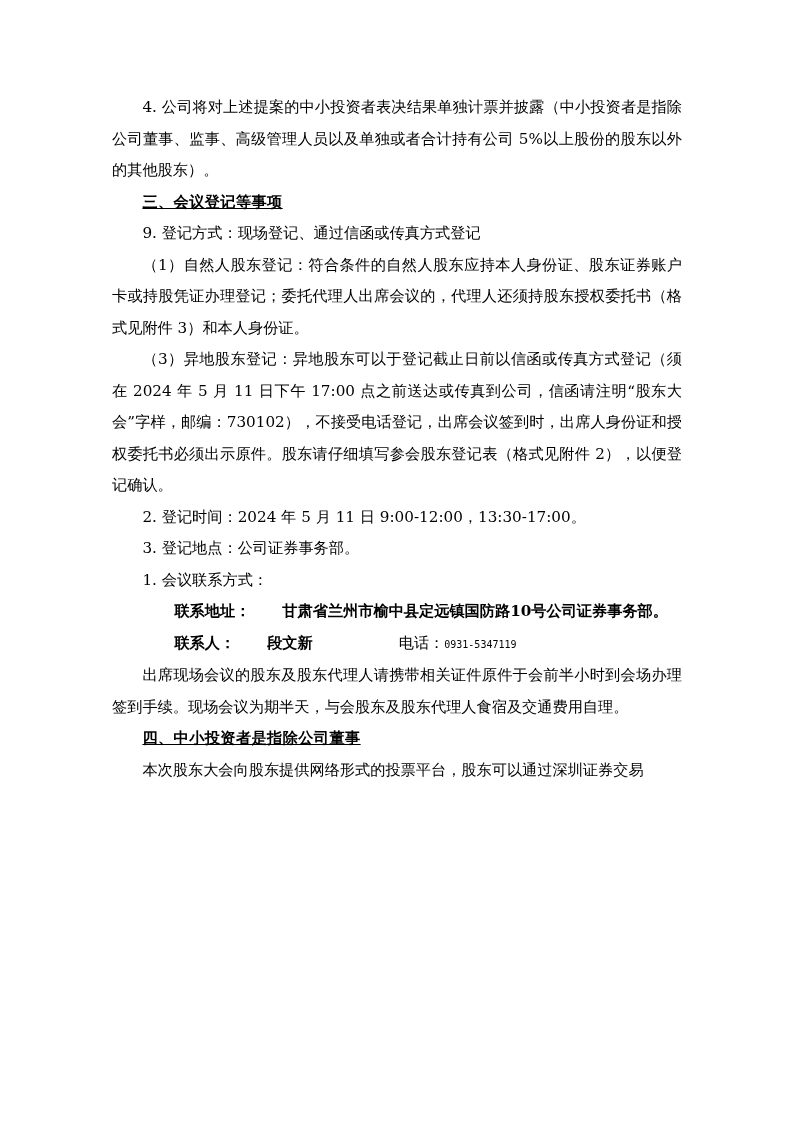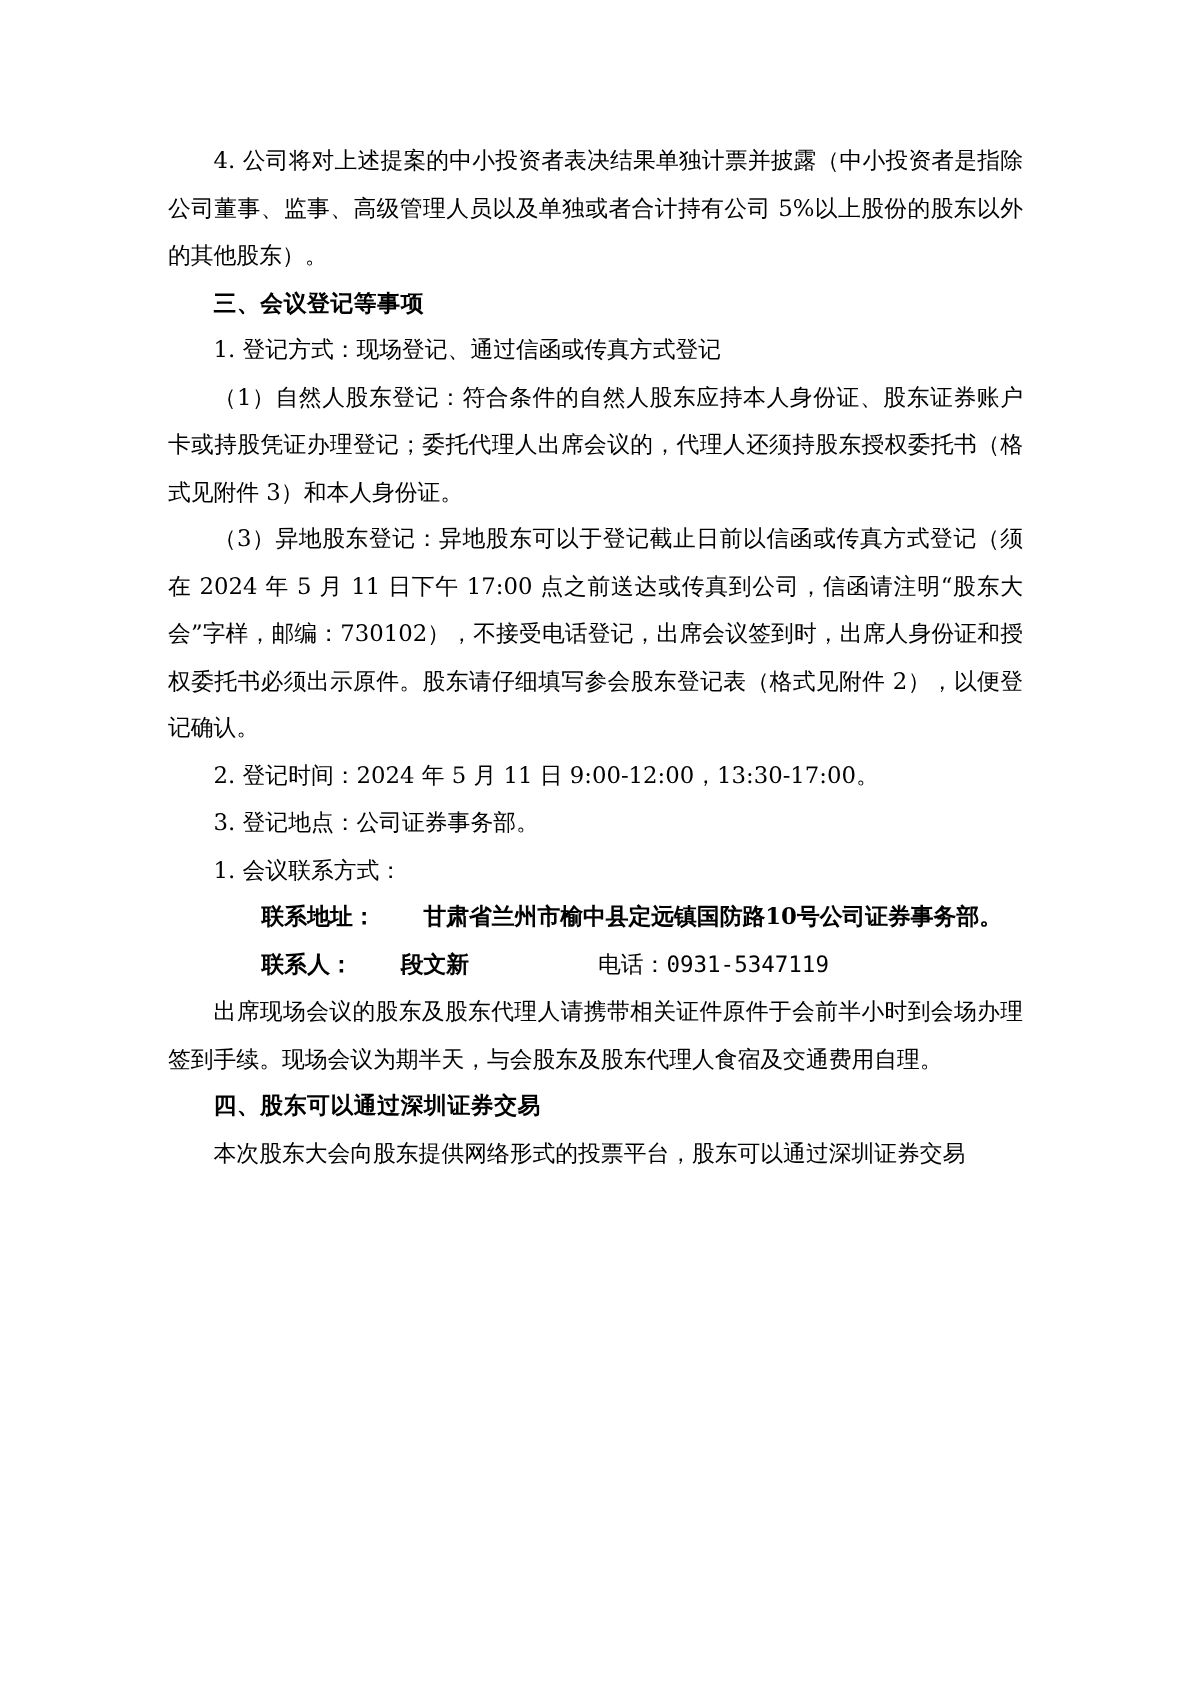--- a/index.html
+++ b/index.html
@@ -33,28 +33,29 @@
     margin: 0;
     padding: 0;
   }
   .p-indent {
     text-indent: 2em;
   }
   .heading {
     font-weight: bold;
     text-indent: 2em;
     letter-spacing: 0.4px;
+    text-decoration: underline;
   }
   .bold {
     font-weight: bold;
     margin-left: 32px;
   }
   .mono {
     font-family: "DejaVu Sans Mono", monospace;
-    font-size: 15px;
+    font-size: 10px;
   }
   .contact-line {
     text-indent: 2em;
     white-space: pre;
   }
   .contact-gap {
     display: inline-block;
     width: 86px;
   }
   .contact-gap-sm {
@@ -65,39 +66,39 @@
 </head>
 <body>
 
 <div class="page">
   <div class="doc-body">
 
     <p class="p-indent">4. 公司将对上述提案的中小投资者表决结果单独计票并披露（中小投资者是指除公司董事、监事、高级管理人员以及单独或者合计持有公司 5%以上股份的股东以外的其他股东）。</p>
 
     <p class="heading">三、会议登记等事项</p>
 
-    <p class="p-indent">1. 登记方式：现场登记、通过信函或传真方式登记</p>
+    <p class="p-indent">9. 登记方式：现场登记、通过信函或传真方式登记</p>
 
     <p class="p-indent">（1）自然人股东登记：符合条件的自然人股东应持本人身份证、股东证券账户卡或持股凭证办理登记；委托代理人出席会议的，代理人还须持股东授权委托书（格式见附件 3）和本人身份证。</p>
 
 
     <p class="p-indent">（3）异地股东登记：异地股东可以于登记截止日前以信函或传真方式登记（须在 2024 年 5 月 11 日下午 17:00 点之前送达或传真到公司，信函请注明“股东大会”字样，邮编：730102），不接受电话登记，出席会议签到时，出席人身份证和授权委托书必须出示原件。股东请仔细填写参会股东登记表（格式见附件 2），以便登记确认。</p>
 
     <p class="p-indent">2. 登记时间：2024 年 5 月 11 日 9:00-12:00，13:30-17:00。</p>
 
     <p class="p-indent">3. 登记地点：公司证券事务部。</p>
 
     <p class="p-indent">1. 会议联系方式：</p>
 
     <p class="contact-line"><span class="bold">联系地址：</span><span class="bold">甘肃省兰州市榆中县定远镇国防路10号公司证券事务部。</span></p>
 
     <p class="contact-line"><span class="bold">联系人：</span><span class="bold">段文新</span><span class="contact-gap"></span><span>电话：</span><span class="mono">0931-5347119</span></p>
 
 
 
     <p class="p-indent">出席现场会议的股东及股东代理人请携带相关证件原件于会前半小时到会场办理签到手续。现场会议为期半天，与会股东及股东代理人食宿及交通费用自理。</p>
 
-    <p class="heading">四、股东可以通过深圳证券交易</p>
+    <p class="heading">四、中小投资者是指除公司董事</p>
 
     <p class="p-indent">本次股东大会向股东提供网络形式的投票平台，股东可以通过深圳证券交易</p>
 
   </div>
 </div>
 
 </body></html>

